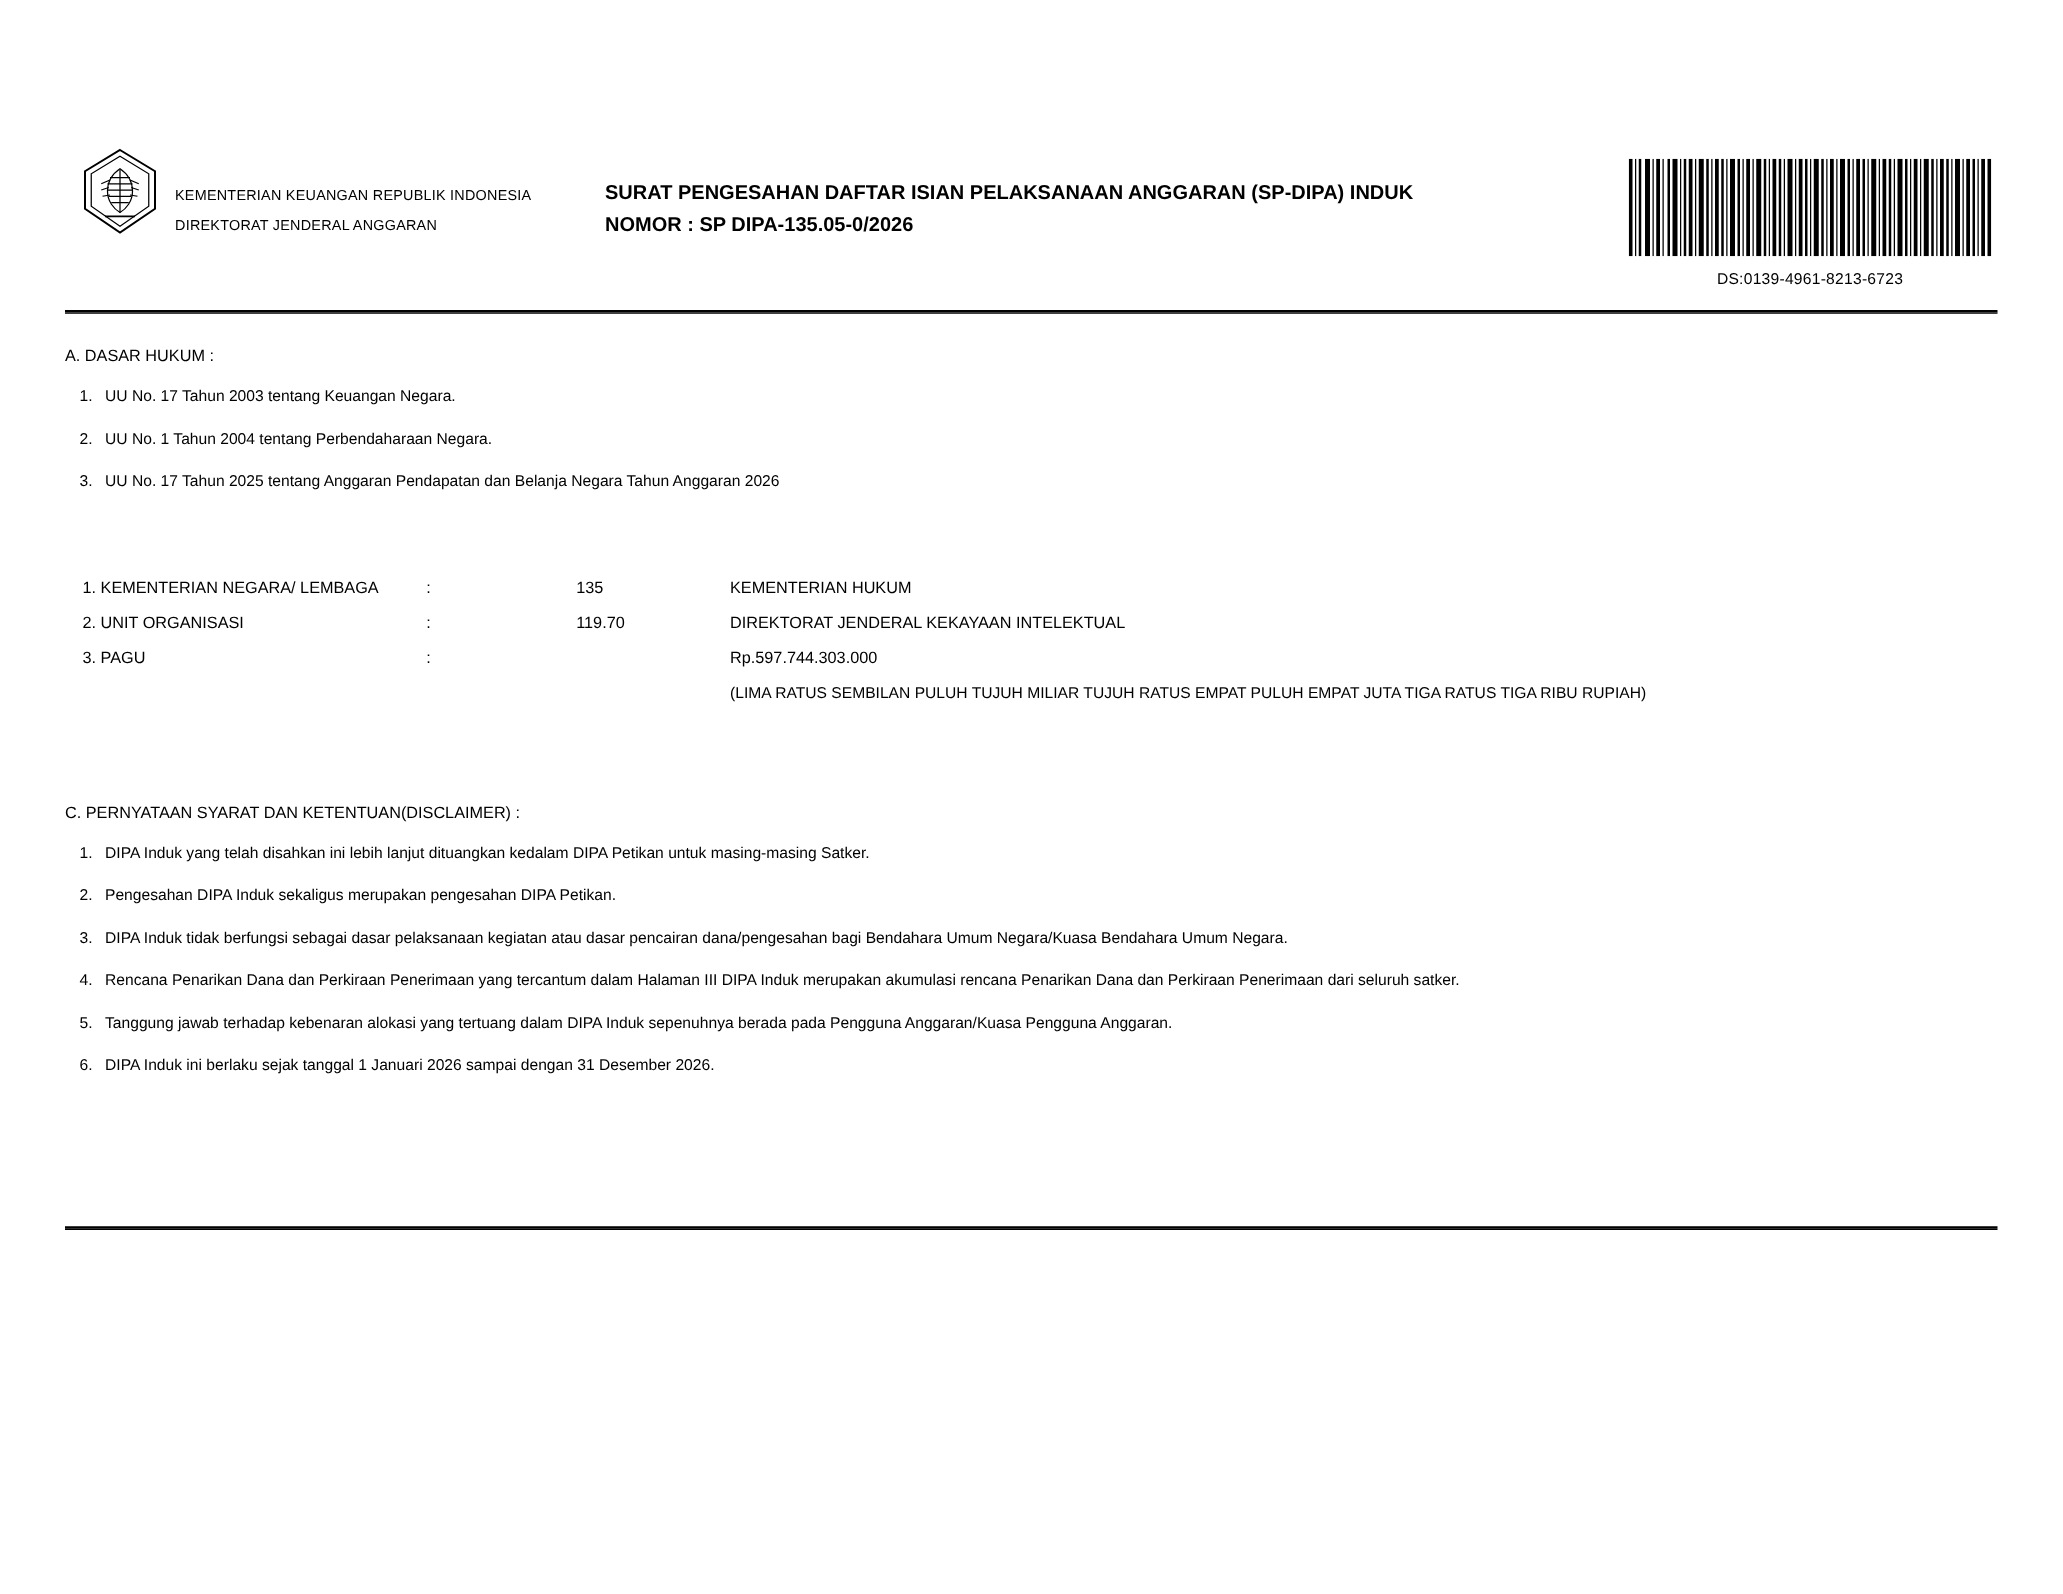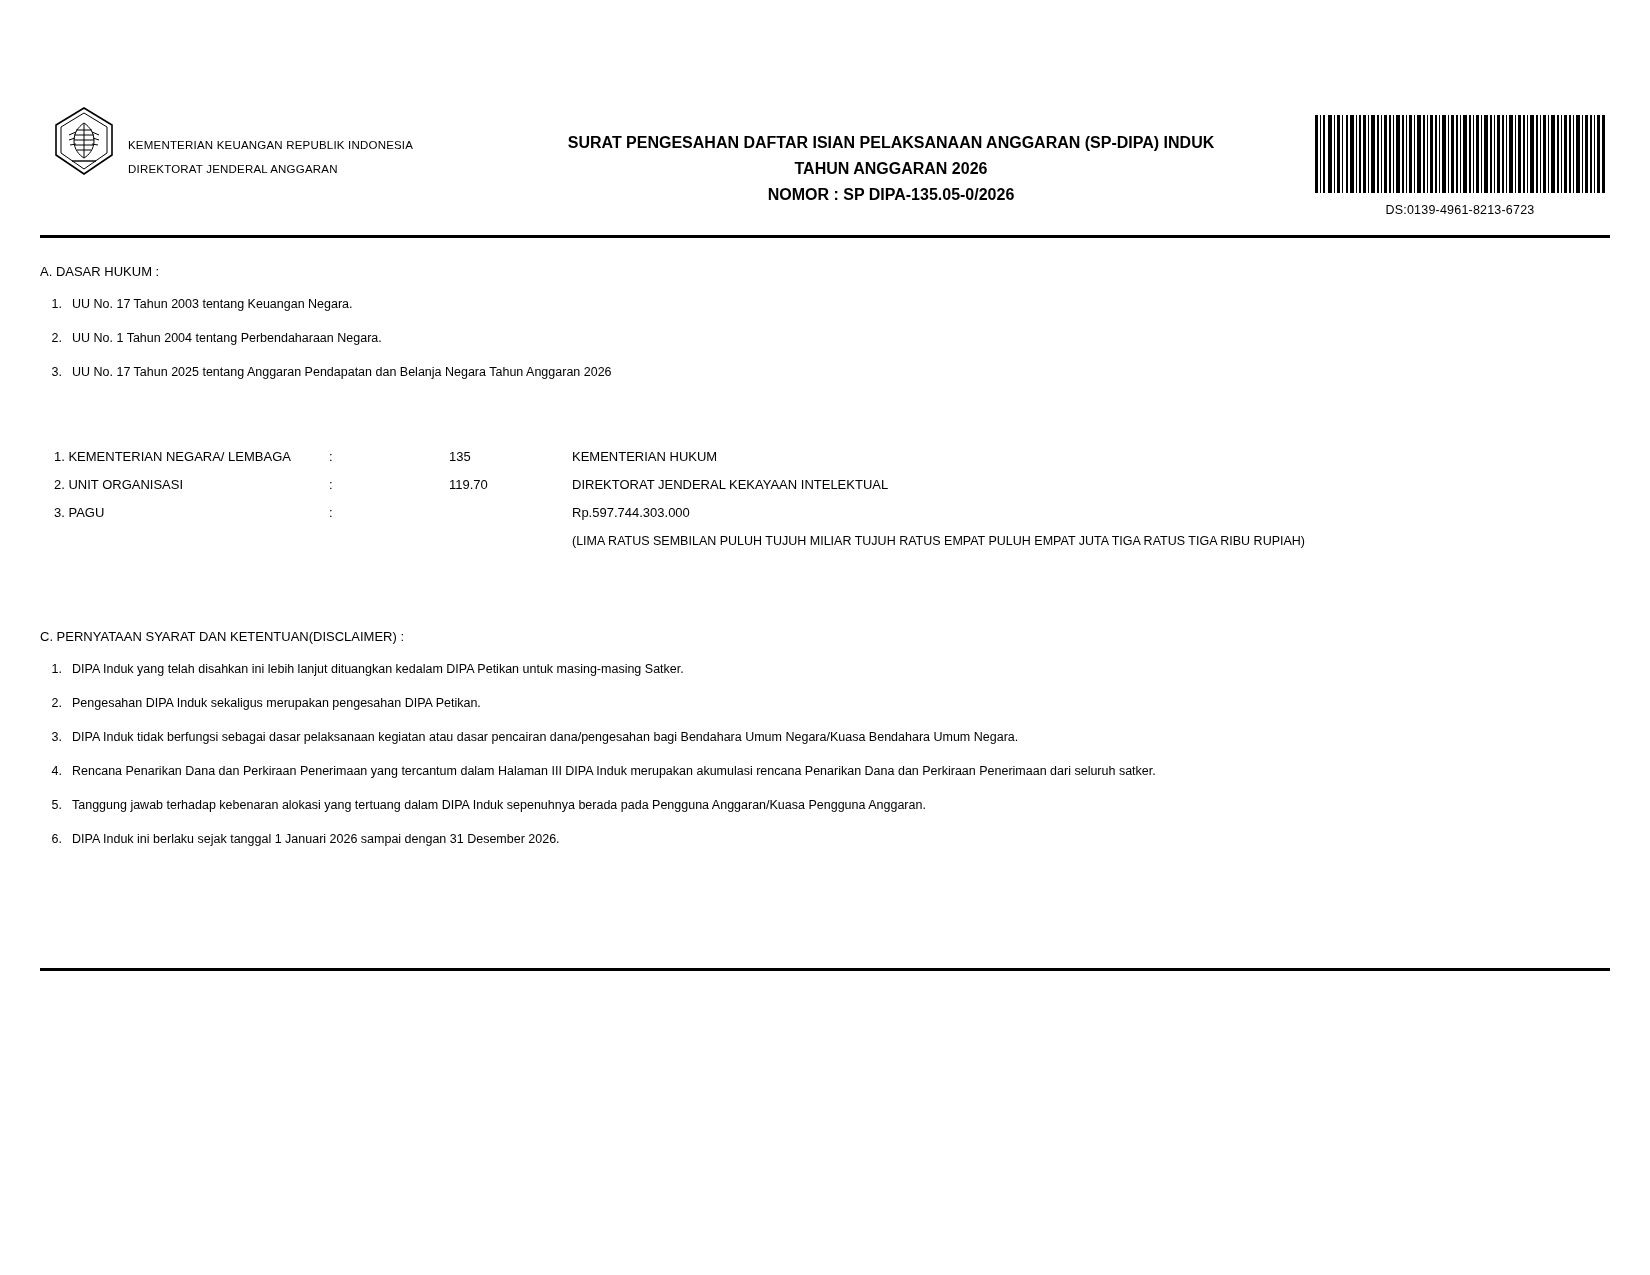--- a/index.html
+++ b/index.html
@@ -13,21 +13,21 @@
     font-family: "Liberation Sans", sans-serif;
     color: #000000;
     position: relative;
     overflow: hidden;
   }
   .page {
     position: relative;
     width: 1650px;
     height: 1275px;
     box-sizing: border-box;
-    padding: 0;
+    padding: 12px;
   }
 
   
   .header {
     display: flex;
     align-items: flex-start;
     padding: 105px 40px 0 40px;
     box-sizing: border-box;
   }
   .header-left {
@@ -46,21 +46,20 @@
     padding-top: 28px;
   }
   .ministry-line {
     font-size: 11.5px;
     letter-spacing: 0.2px;
     line-height: 24px;
     white-space: nowrap;
   }
   .header-center {
     flex: 1 1 auto;
-    text-align: center;
     padding-top: 25px;
   }
   .title-line {
     font-size: 16px;
     font-weight: bold;
     line-height: 26px;
   }
   .header-right {
     width: 300px;
     text-align: center;
@@ -189,21 +188,20 @@
         <path d="M20 56 L44 56" stroke="#000" stroke-width="1.4"></path>
       </svg>
       <div class="ministry-lines">
         <div class="ministry-line">KEMENTERIAN KEUANGAN REPUBLIK INDONESIA</div>
         <div class="ministry-line">DIREKTORAT JENDERAL ANGGARAN</div>
       </div>
     </div>
 
     <div class="header-center">
       <div class="title-line">SURAT PENGESAHAN DAFTAR ISIAN PELAKSANAAN ANGGARAN (SP-DIPA) INDUK</div>
-      <div class="title-line">TAHUN ANGGARAN 2026</div>
       <div class="title-line">NOMOR : SP DIPA-135.05-0/2026</div>
     </div>
 
     <div class="header-right">
       <svg class="barcode" viewBox="0 0 290 78" preserveAspectRatio="none">
         <g fill="#000">
           <rect x="0" y="0" width="3" height="78"></rect>
             <rect x="5" y="0" width="1" height="78"></rect>
           <rect x="8" y="0" width="2" height="78"></rect>
             <rect x="13" y="0" width="4" height="78"></rect>

